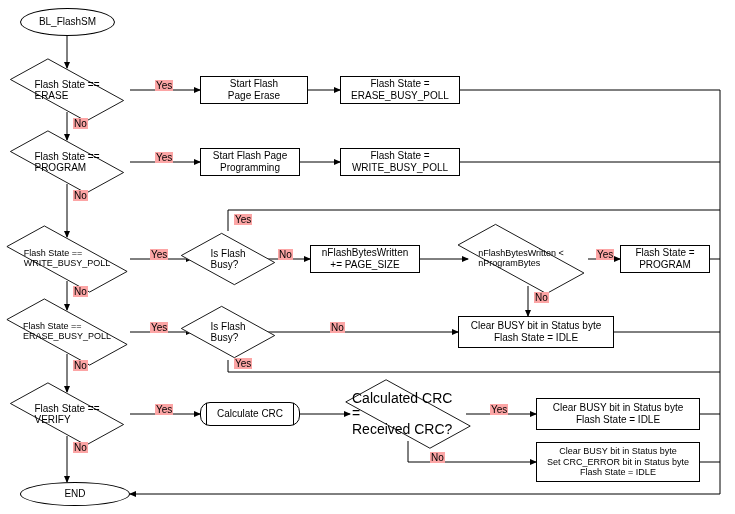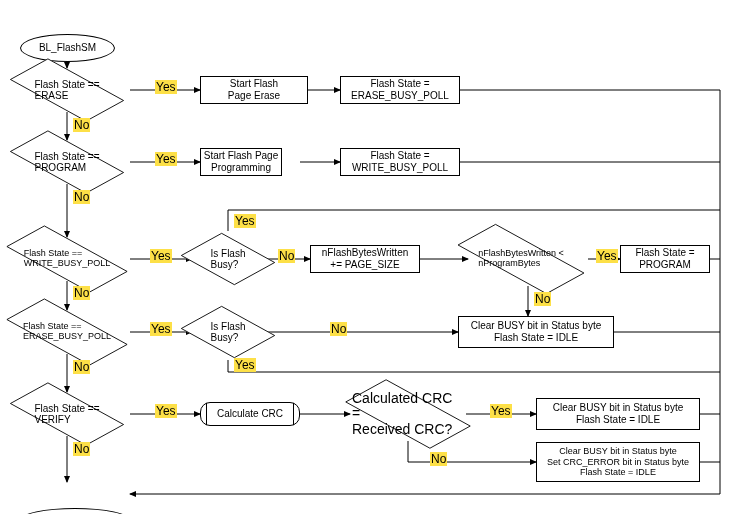--- a/index.html
+++ b/index.html
@@ -18,21 +18,20 @@
     display: flex;
     align-items: center;
     justify-content: center;
     text-align: center;
     line-height: 1.2;
     background: white;
   }
   .terminal {
     border: 1px solid black;
     border-radius: 50%;
-    margin-top: 26px;
   }
   .rect {
     border: 1px solid black;
   }
   .rect.pre {
     
   }
   .pre::before, .pre::after {
     content:"";
     position:absolute;
@@ -61,22 +60,22 @@
     align-items:center;
     justify-content:center;
     text-align:left;
     line-height:1.1;
     z-index:2;
     padding:0 4px;
   }
 
   .label {
     position:absolute;
-    font-size:12px;
-    background:#fde047;
+    font-size:10px;
+    background:#fca5a5;
     padding:0 1px;
     white-space:nowrap;
     z-index:3;
   }
 
   svg.arrows {
     position:absolute;
     top:0; left:0;
     width:735px;
     height:514px;
@@ -174,21 +173,21 @@
   <span>Flash State =<br>ERASE_BUSY_POLL</span>
 </div>
 
 <div class="diamond" style="left:13px; top:135px; width:108px; height:54px;">
   <div class="shape"></div>
   <div class="txt">Flash State ==<br>PROGRAM</div>
 </div>
 <div class="label" style="left:155px; top:152px;">Yes</div>
 <div class="label" style="left:73px; top:190px;">No</div>
 
-<div class="node rect" style="left:200px; top:148px; width:82px; height:28px;">
+<div class="node rect" style="left:200px; top:148px; width:100px; height:28px;">
   <span>Start Flash Page<br>Programming</span>
 </div>
 
 <div class="node rect" style="left:340px; top:148px; width:120px; height:28px;">
   <span>Flash State =<br>WRITE_BUSY_POLL</span>
 </div>
 
 <div class="diamond" style="left:8px; top:232px; width:118px; height:54px;">
   <div class="shape"></div>
   <div class="txt" style="font-size:9px;">Flash State ==<br>WRITE_BUSY_POLL</div>

